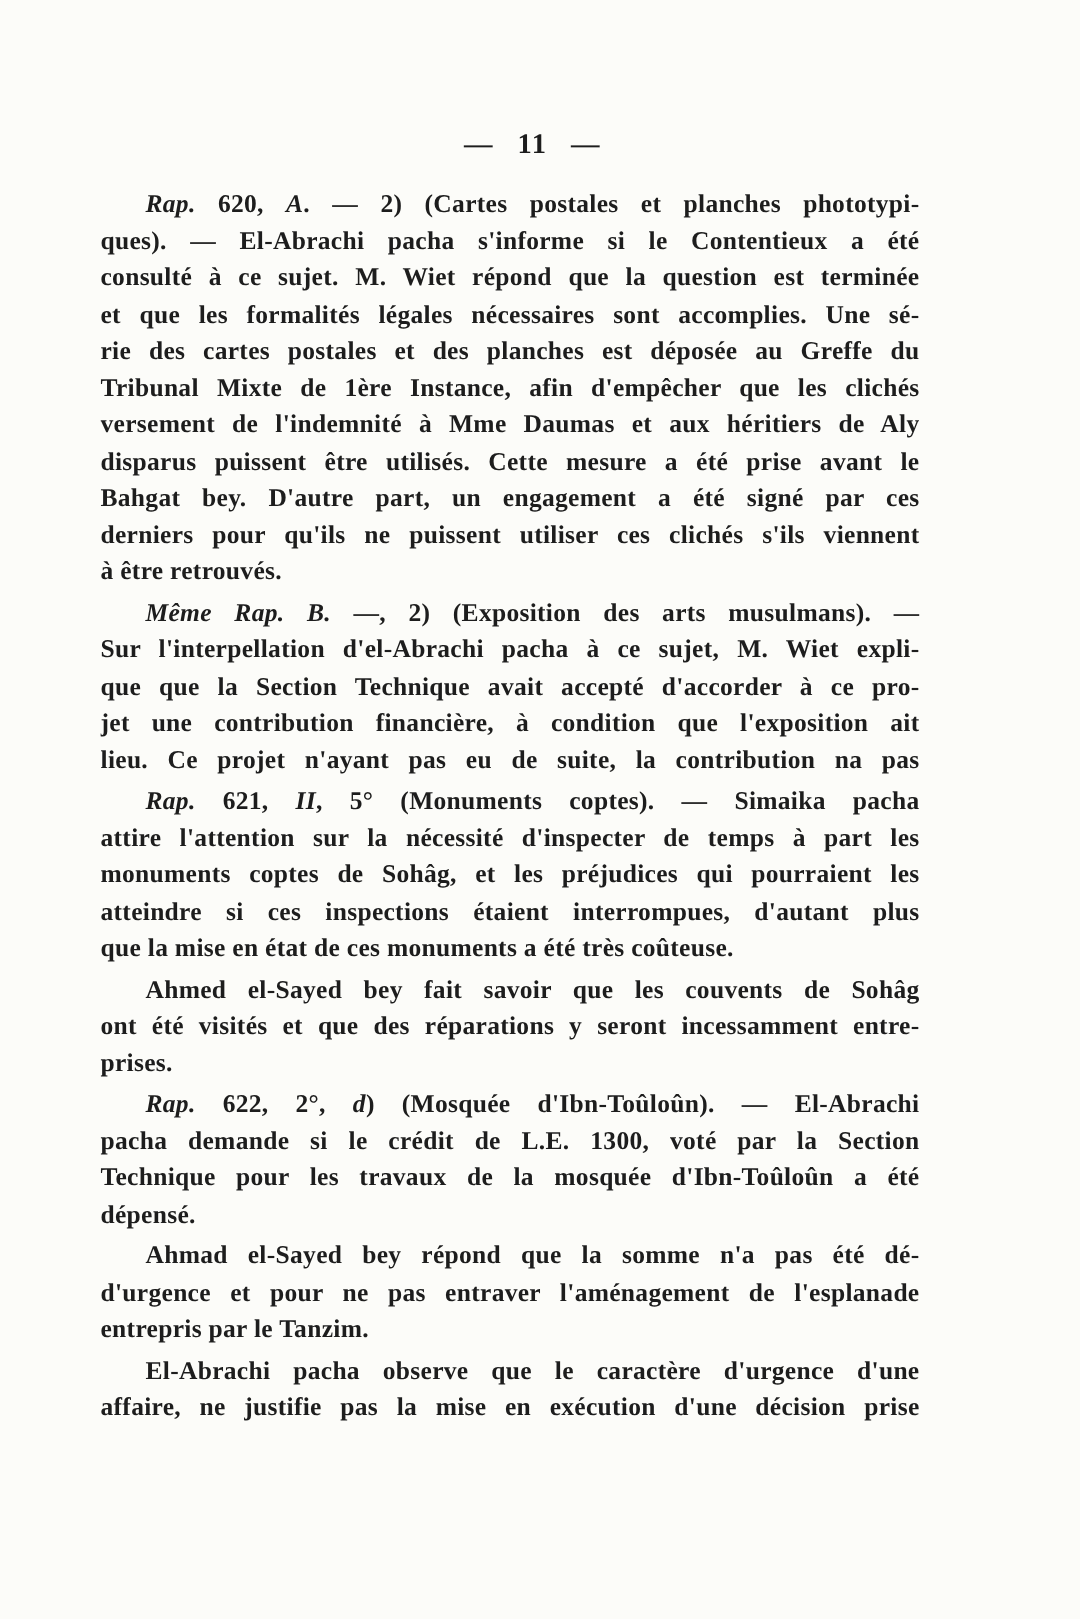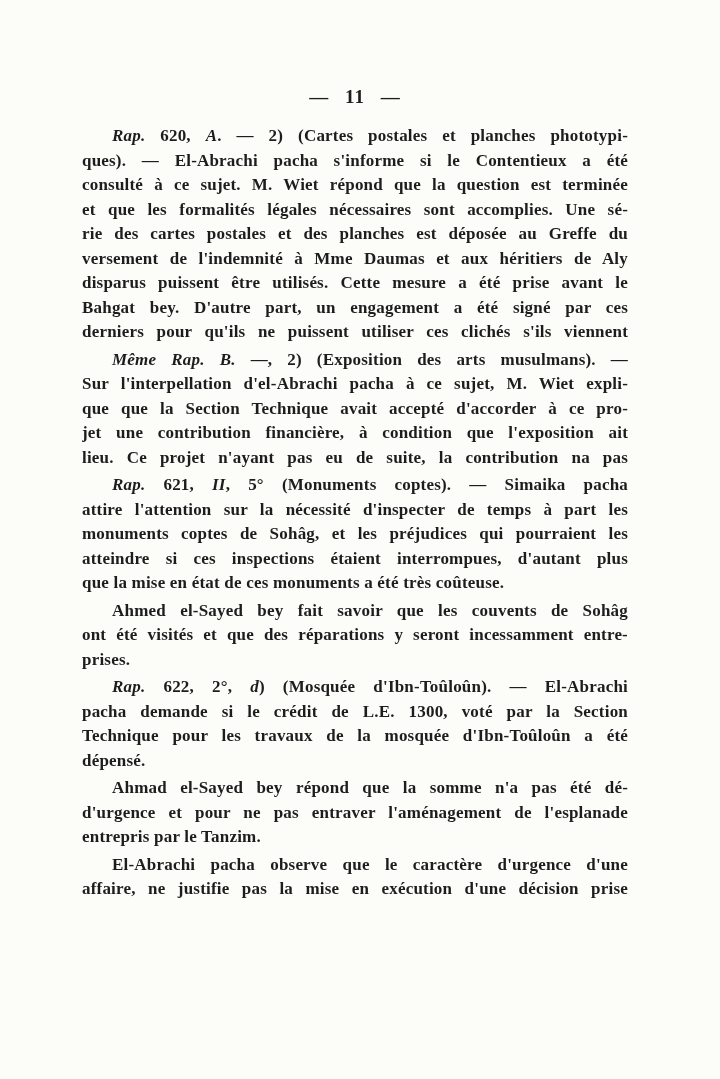--- a/index.html
+++ b/index.html
@@ -24,21 +24,21 @@
     width: 546px;
     text-align: center;
     font-size: 19px;
     font-weight: 700;
     letter-spacing: 1px;
     word-spacing: 10px;
   }
   .content {
     position: absolute;
     top: 124px;
-    left: 82px;
+    left: 67px;
     width: 546px;
   }
   .para {
     margin: 0 0 3px 0;
   }
   .line {
     font-size: 17px;
     line-height: 24.5px;
     font-weight: 700;
     letter-spacing: 0.2px;
@@ -63,24 +63,26 @@
 
 <div class="page">
   <div class="page-header">— 11 —</div>
   <div class="content">
       <div class="para">
         <div class="line first"><span class="seg i">Rap.</span><span class="seg"> 620, </span><span class="seg i">A</span><span class="seg">. — 2) (Cartes postales et planches phototypi-</span></div>
         <div class="line"><span class="seg">ques). — El-Abrachi pacha s'informe si le Contentieux a été</span></div>
         <div class="line"><span class="seg">consulté à ce sujet. M. Wiet répond que la question est terminée</span></div>
         <div class="line"><span class="seg">et que les formalités légales nécessaires sont accomplies. Une sé-</span></div>
         <div class="line"><span class="seg">rie des cartes postales et des planches est déposée au Greffe du</span></div>
+        <div class="line"><span class="seg">Tribunal Mixte de 1ère Instance, afin d'empêcher que les clichés</span></div>
         <div class="line"><span class="seg">versement de l'indemnité à Mme Daumas et aux héritiers de Aly</span></div>
         <div class="line"><span class="seg">disparus puissent être utilisés. Cette mesure a été prise avant le</span></div>
         <div class="line"><span class="seg">Bahgat bey. D'autre part, un engagement a été signé par ces</span></div>
         <div class="line"><span class="seg">derniers pour qu'ils ne puissent utiliser ces clichés s'ils viennent</span></div>
+        <div class="line end"><span class="seg">à être retrouvés.</span></div>
       </div>
       <div class="para">
         <div class="line first"><span class="seg i">Même Rap. B.</span><span class="seg"> —, 2) (Exposition des arts musulmans). —</span></div>
         <div class="line"><span class="seg">Sur l'interpellation d'el-Abrachi pacha à ce sujet, M. Wiet expli-</span></div>
         <div class="line"><span class="seg">que que la Section Technique avait accepté d'accorder à ce pro-</span></div>
         <div class="line"><span class="seg">jet une contribution financière, à condition que l'exposition ait</span></div>
         <div class="line"><span class="seg">lieu. Ce projet n'ayant pas eu de suite, la contribution na pas</span></div>
       </div>
       <div class="para">
         <div class="line first"><span class="seg i">Rap.</span><span class="seg"> 621, </span><span class="seg i">II</span><span class="seg">, 5° (Monuments coptes). — Simaika pacha</span></div>

